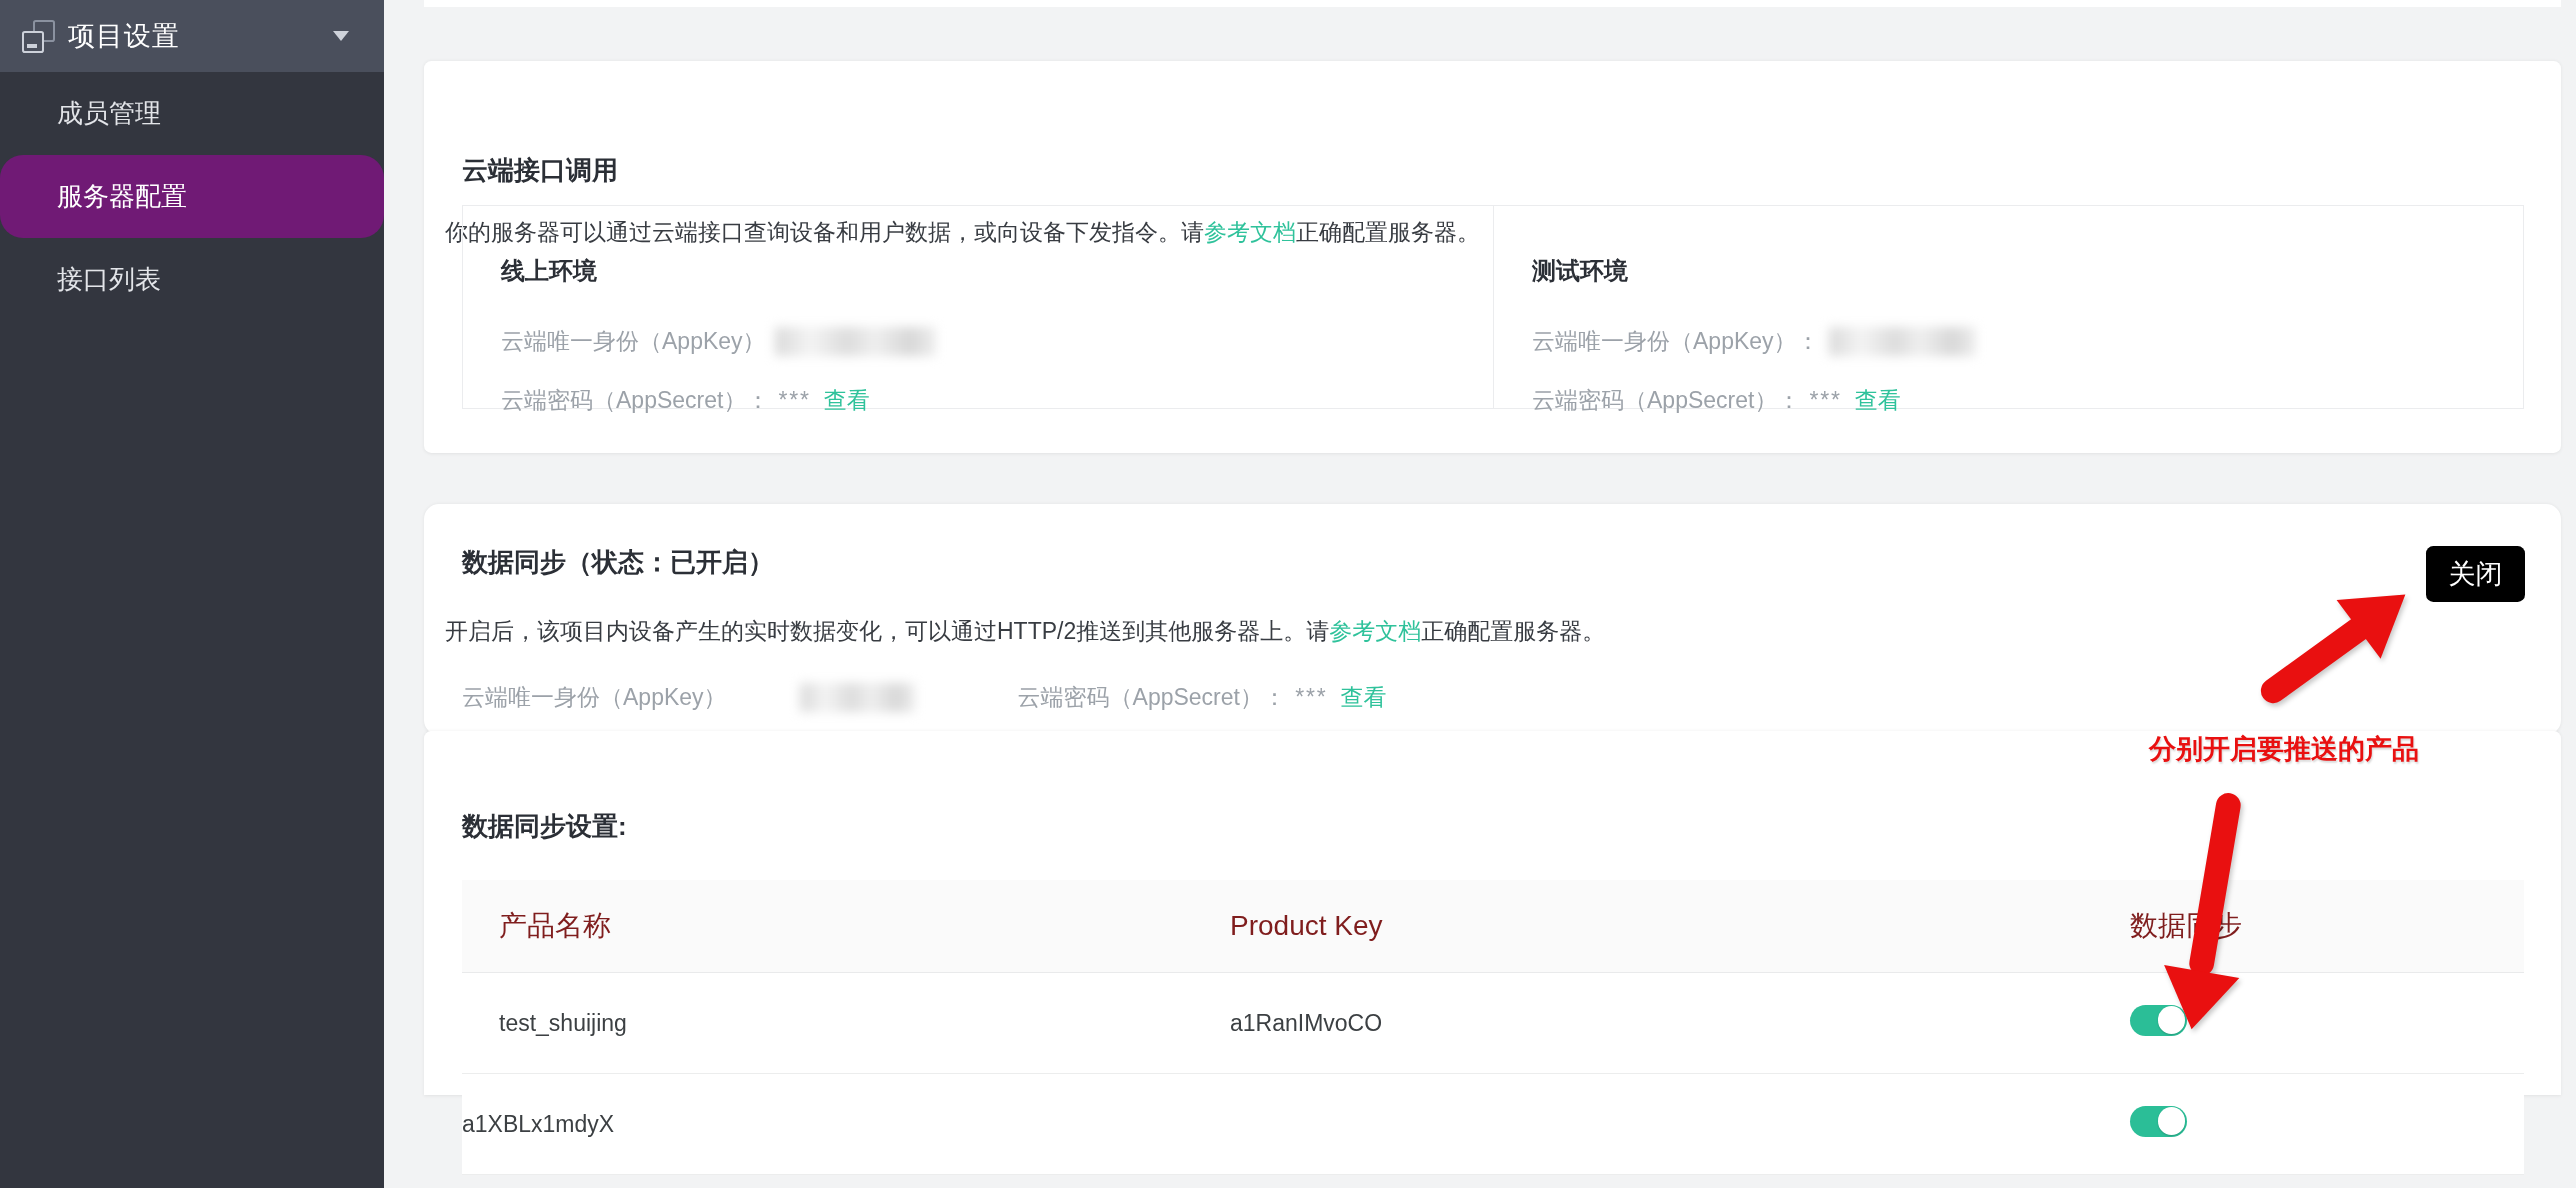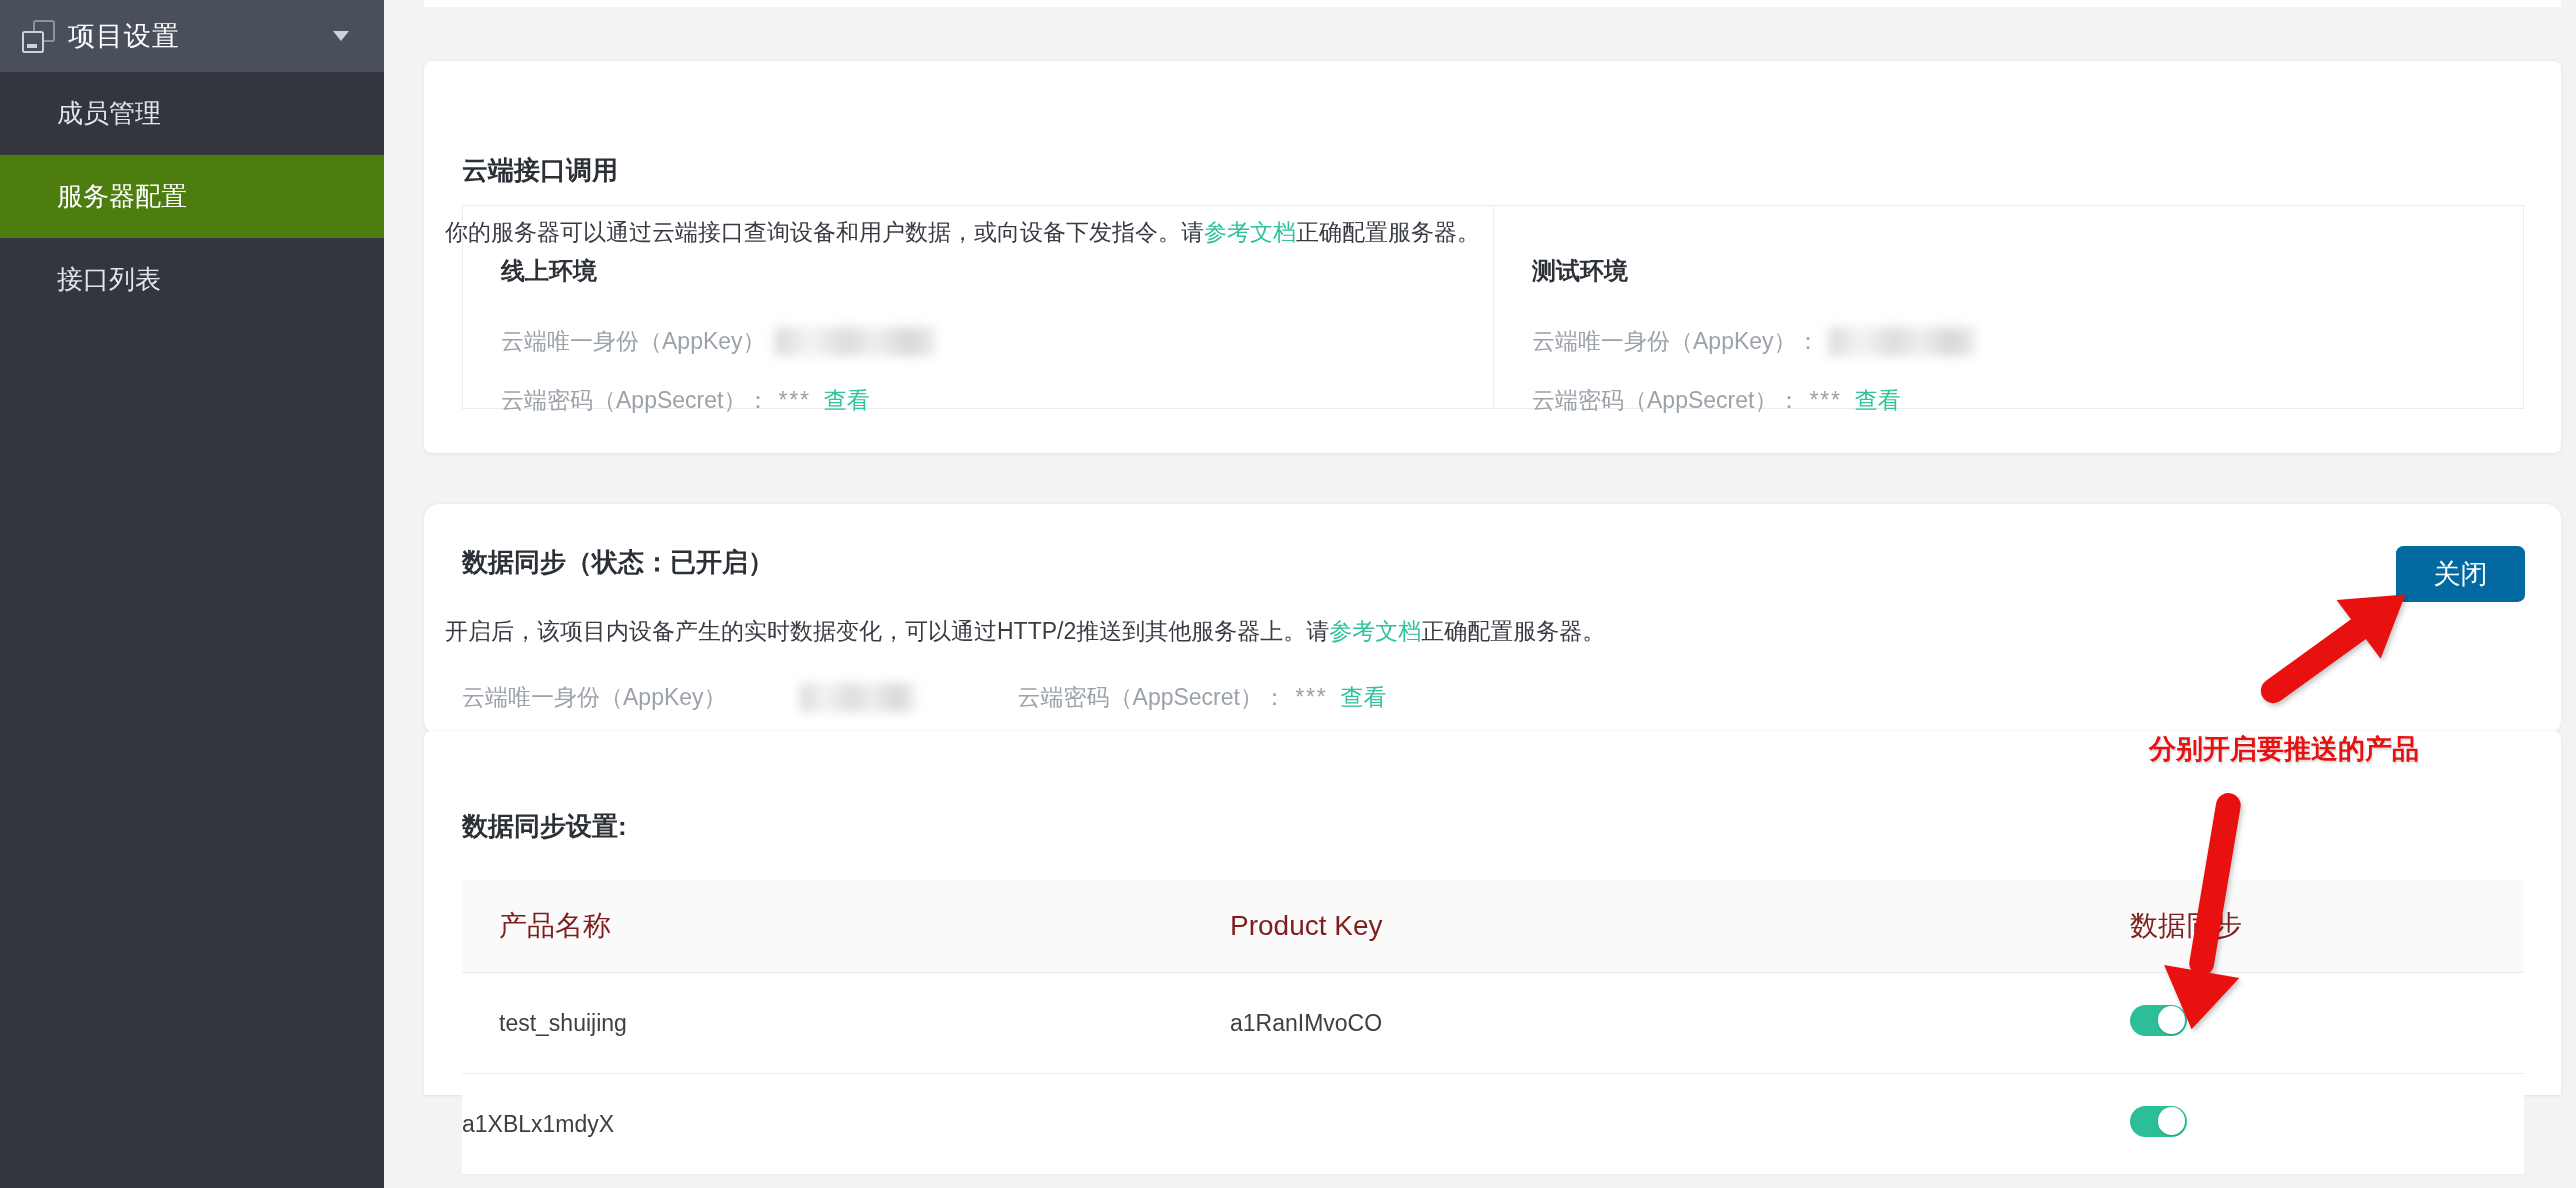--- a/index.html
+++ b/index.html
@@ -36,21 +36,21 @@
   .sb-header-label { color:#ffffff; font-size:27px; letter-spacing:0.9px; }
   .sb-caret {
     position:absolute; right:35px; top:31px; width:0; height:0;
     border-left:8.3px solid transparent; border-right:8.3px solid transparent;
     border-top:10px solid #ced2da;
   }
   .sb-item {
     height:83px; display:flex; align-items:center; padding-left:57px;
     font-size:26px; color:#e3e5e9; cursor:pointer;
   }
-  .sb-item.active { background:#4d7c0f; color:#ffffff; }
+  .sb-item.active { background:#701a75; color:#ffffff;border-radius:23px; }
 
   
   .top-strip {
     position:absolute; left:424px; top:0; width:2137px; height:7.3px;
     background:#ffffff;
   }
   .card {
     position:absolute; left:424px; width:2137px; background:#fff;
     border-radius:7.3px; box-shadow:0 0.9px 3.7px rgba(0,0,0,0.07);
   }
@@ -78,22 +78,22 @@
     height:29px; border-radius:2.8px; margin-left:9.2px;
     background:linear-gradient(90deg,#d9d9d9 0%,#f4f4f4 22%,#dcdcdc 45%,#efefef 62%,#d7d7d7 84%,#eeeeee 100%);
     filter:blur(5.5px);
   }
   .masked { margin:0 13px 0 9.2px; letter-spacing:1.8px; }
 
   
   #card-sync h2 { position:absolute; left:38px; top:41px; }
   #card-sync .desc { top:112px; }
   .close-btn {
-    position:absolute; right:36px; top:42px; width:129px; height:56px;
-    background:#0369a1; color:#fff; font-size:27px; border:none; border-radius:7.3px;
+    position:absolute; right:36px; top:42px; width:99px; height:56px;
+    background:#000000; color:#fff; font-size:27px; border:none; border-radius:7.3px;
     font-family:inherit; cursor:pointer;
   }
   #card-sync .kv-row { position:absolute; left:38px; top:178px; }
 
   
   #card-settings h3.section-title {
     position:absolute; left:38px; top:78px; font-size:26px; font-weight:bold; color:#2b2f36;
   }
   .table { position:absolute; left:38px; top:149px; width:2062px; }
   .t-row { display:flex; align-items:center; }

